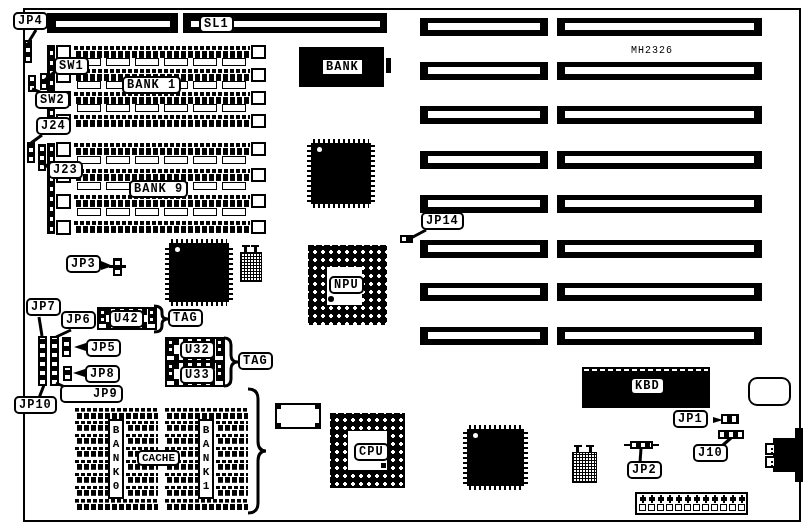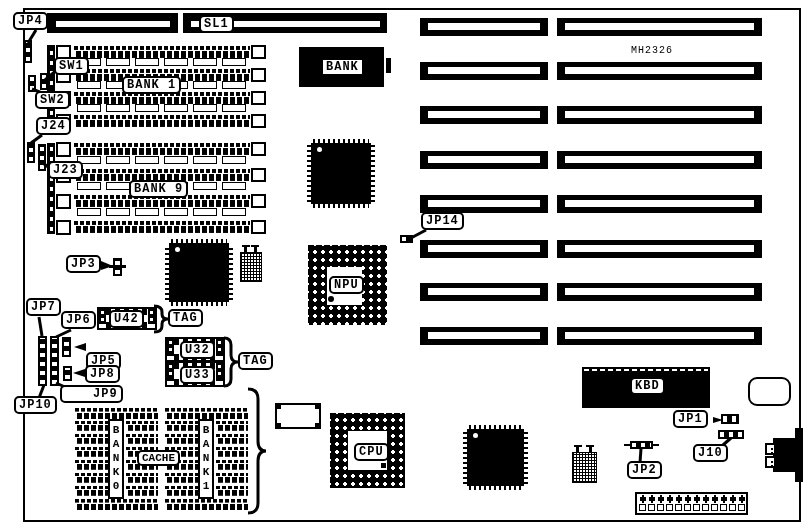--- a/index.html
+++ b/index.html
@@ -63,21 +63,21 @@
   <div class="abs lbl" style="left:54px;top:57px;">SW1</div>
   <div class="abs lbl" style="left:35px;top:91px;">SW2</div>
   <div class="abs lbl" style="left:36px;top:117px;">J24</div>
   <div class="abs lbl" style="left:48px;top:161px;">J23</div>
   <div class="abs lbl" style="left:122px;top:76px;">BANK 1</div>
   <div class="abs lbl" style="left:129px;top:180px;">BANK 9</div>
   <div class="abs lbl nob" style="left:323px;top:60px;">BANK</div>
   <div class="abs lbl" style="left:66px;top:255px;">JP3</div>
   <div class="abs lbl" style="left:26px;top:298px;">JP7</div>
   <div class="abs lbl" style="left:61px;top:311px;">JP6</div>
-  <div class="abs lbl" style="left:86px;top:352px;">JP5</div>
+  <div class="abs lbl" style="left:86px;top:339px;">JP5</div>
   <div class="abs lbl" style="left:85px;top:365px;">JP8</div>
   <div class="abs lbl" style="left:60px;top:385px;padding-left:31px;">JP9</div>
   <div class="abs lbl" style="left:14px;top:396px;">JP10</div>
   <div class="abs lbl" style="left:109px;top:310px;">U42</div>
   <div class="abs lbl" style="left:168px;top:309px;">TAG</div>
   <div class="abs lbl" style="left:180px;top:341px;">U32</div>
   <div class="abs lbl" style="left:180px;top:366px;">U33</div>
   <div class="abs lbl" style="left:238px;top:352px;">TAG</div>
   <div class="abs lbl" style="left:137px;top:450px;letter-spacing:0;font-size:11px;line-height:12px;">CACHE</div>
   <div class="abs vlbl" style="left:108px;top:419px;height:80px;">BANK0</div>

